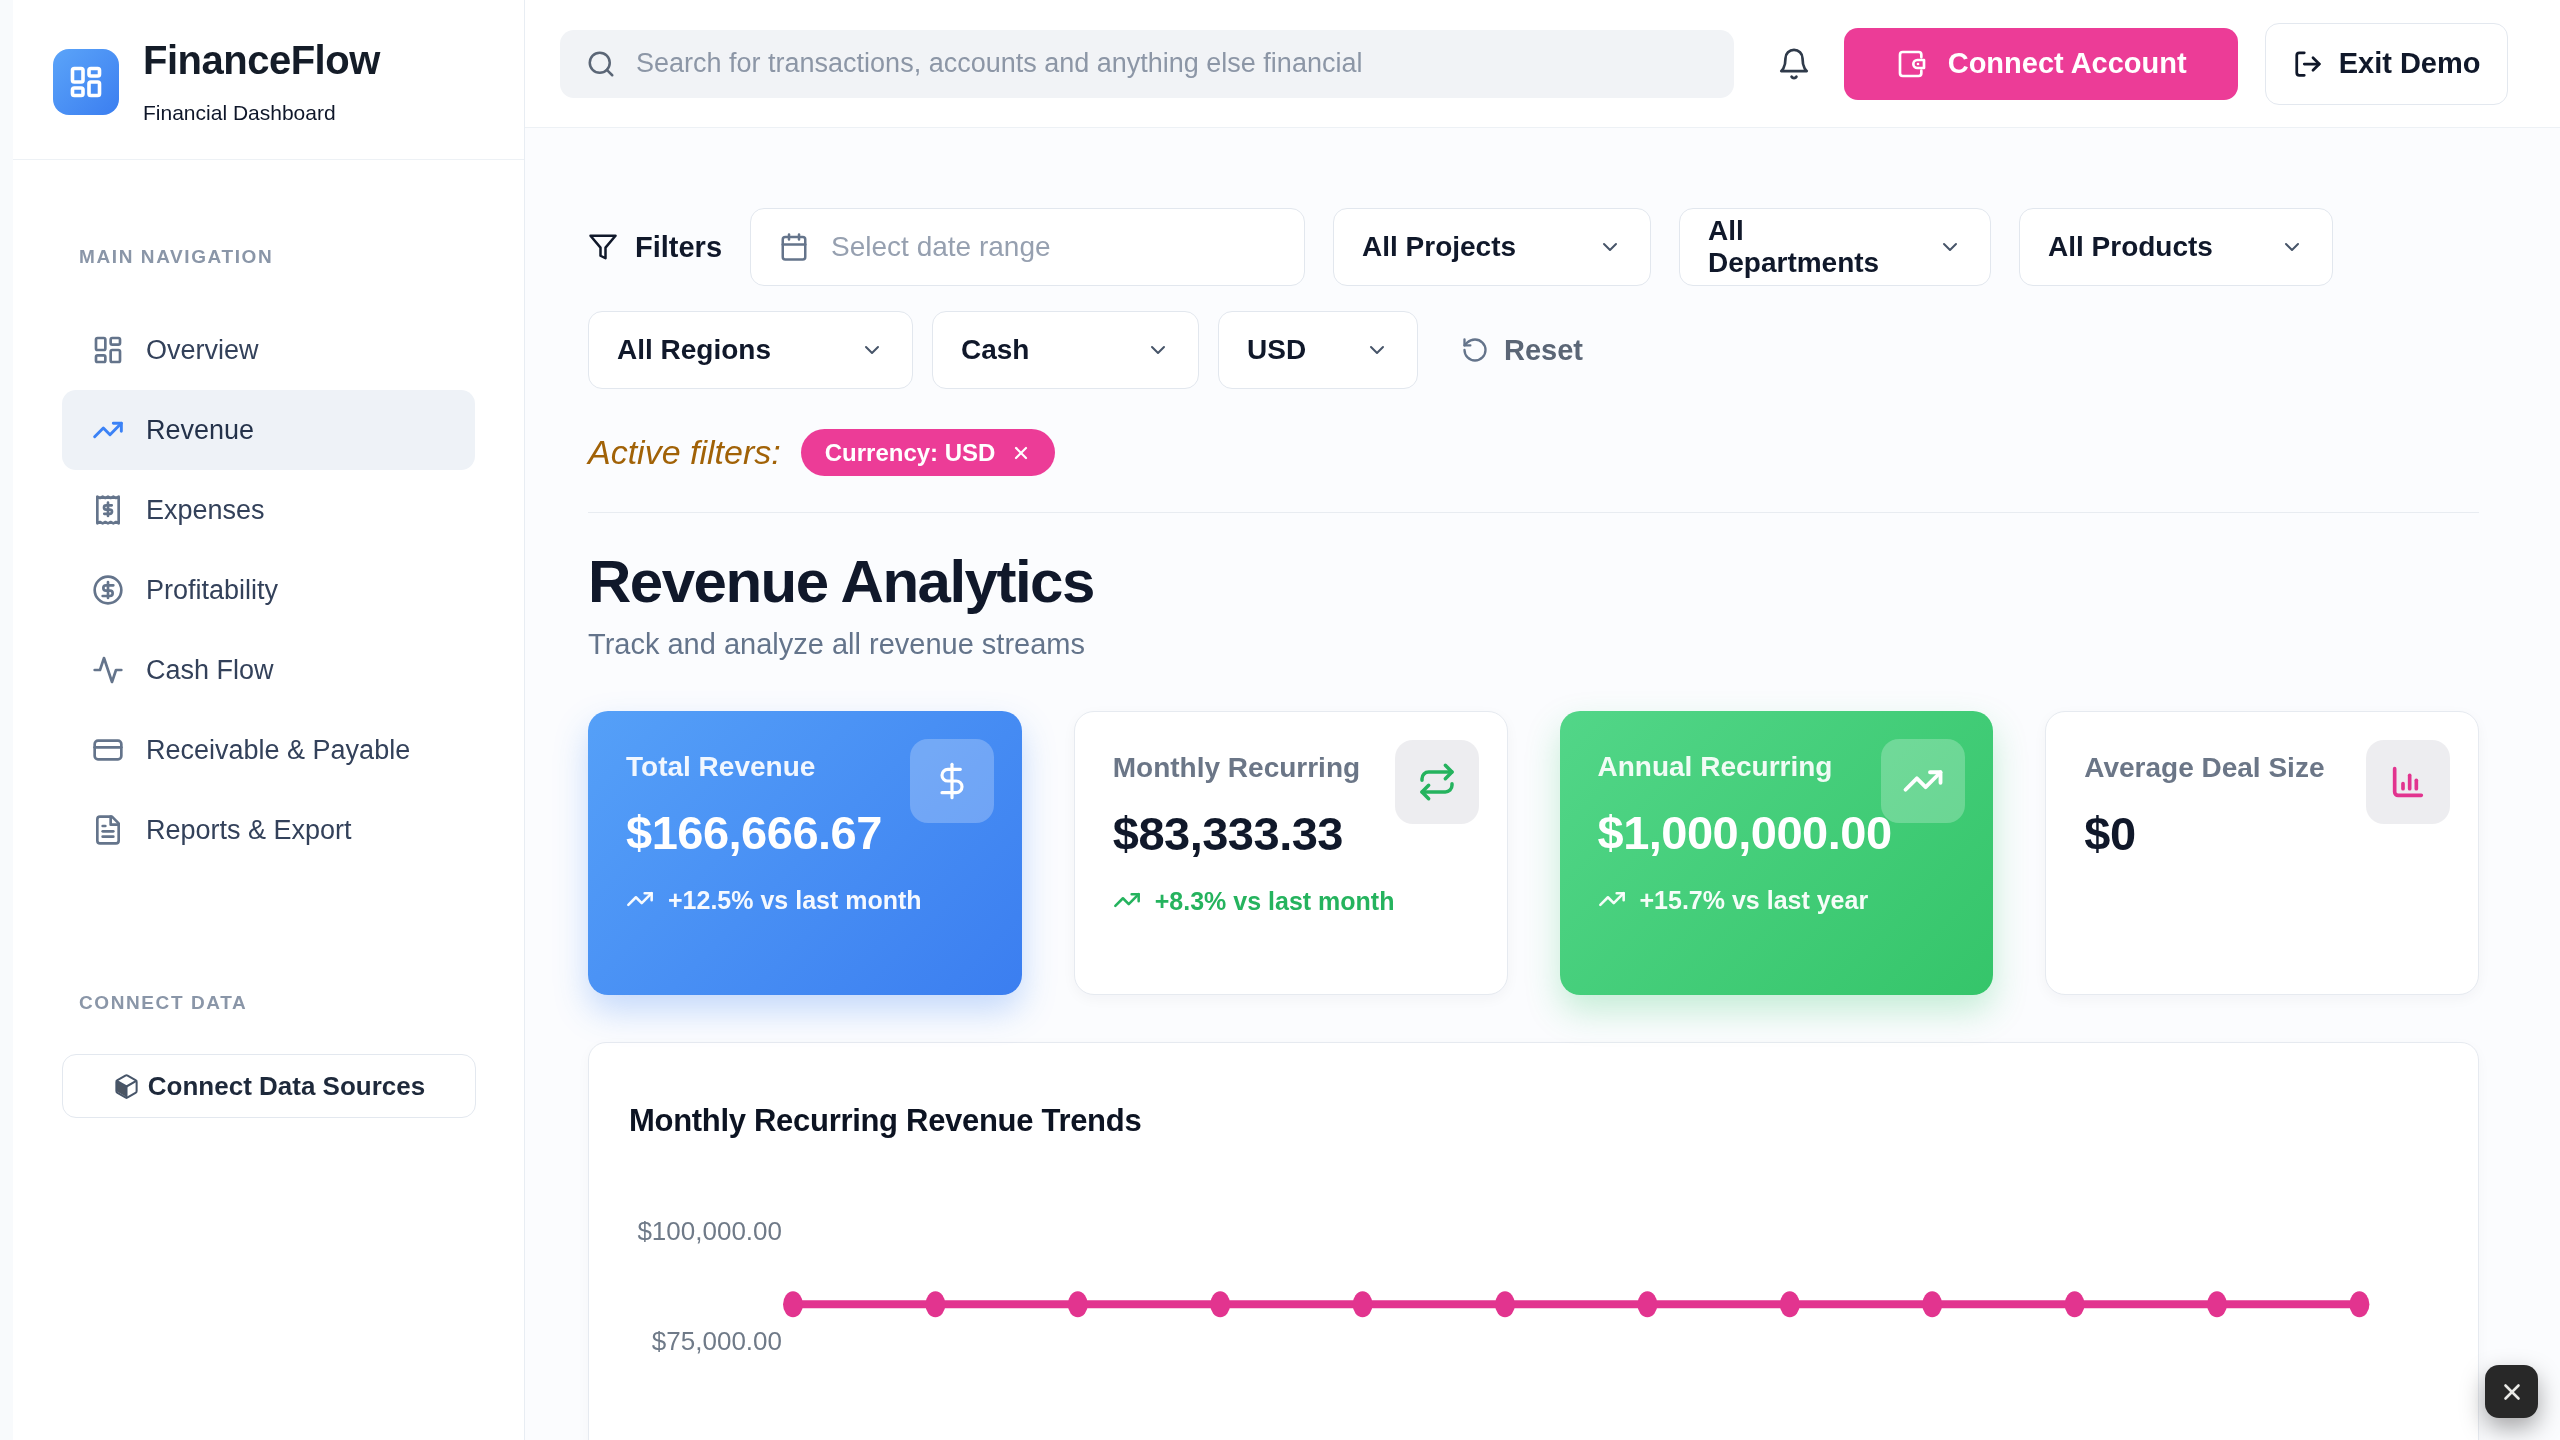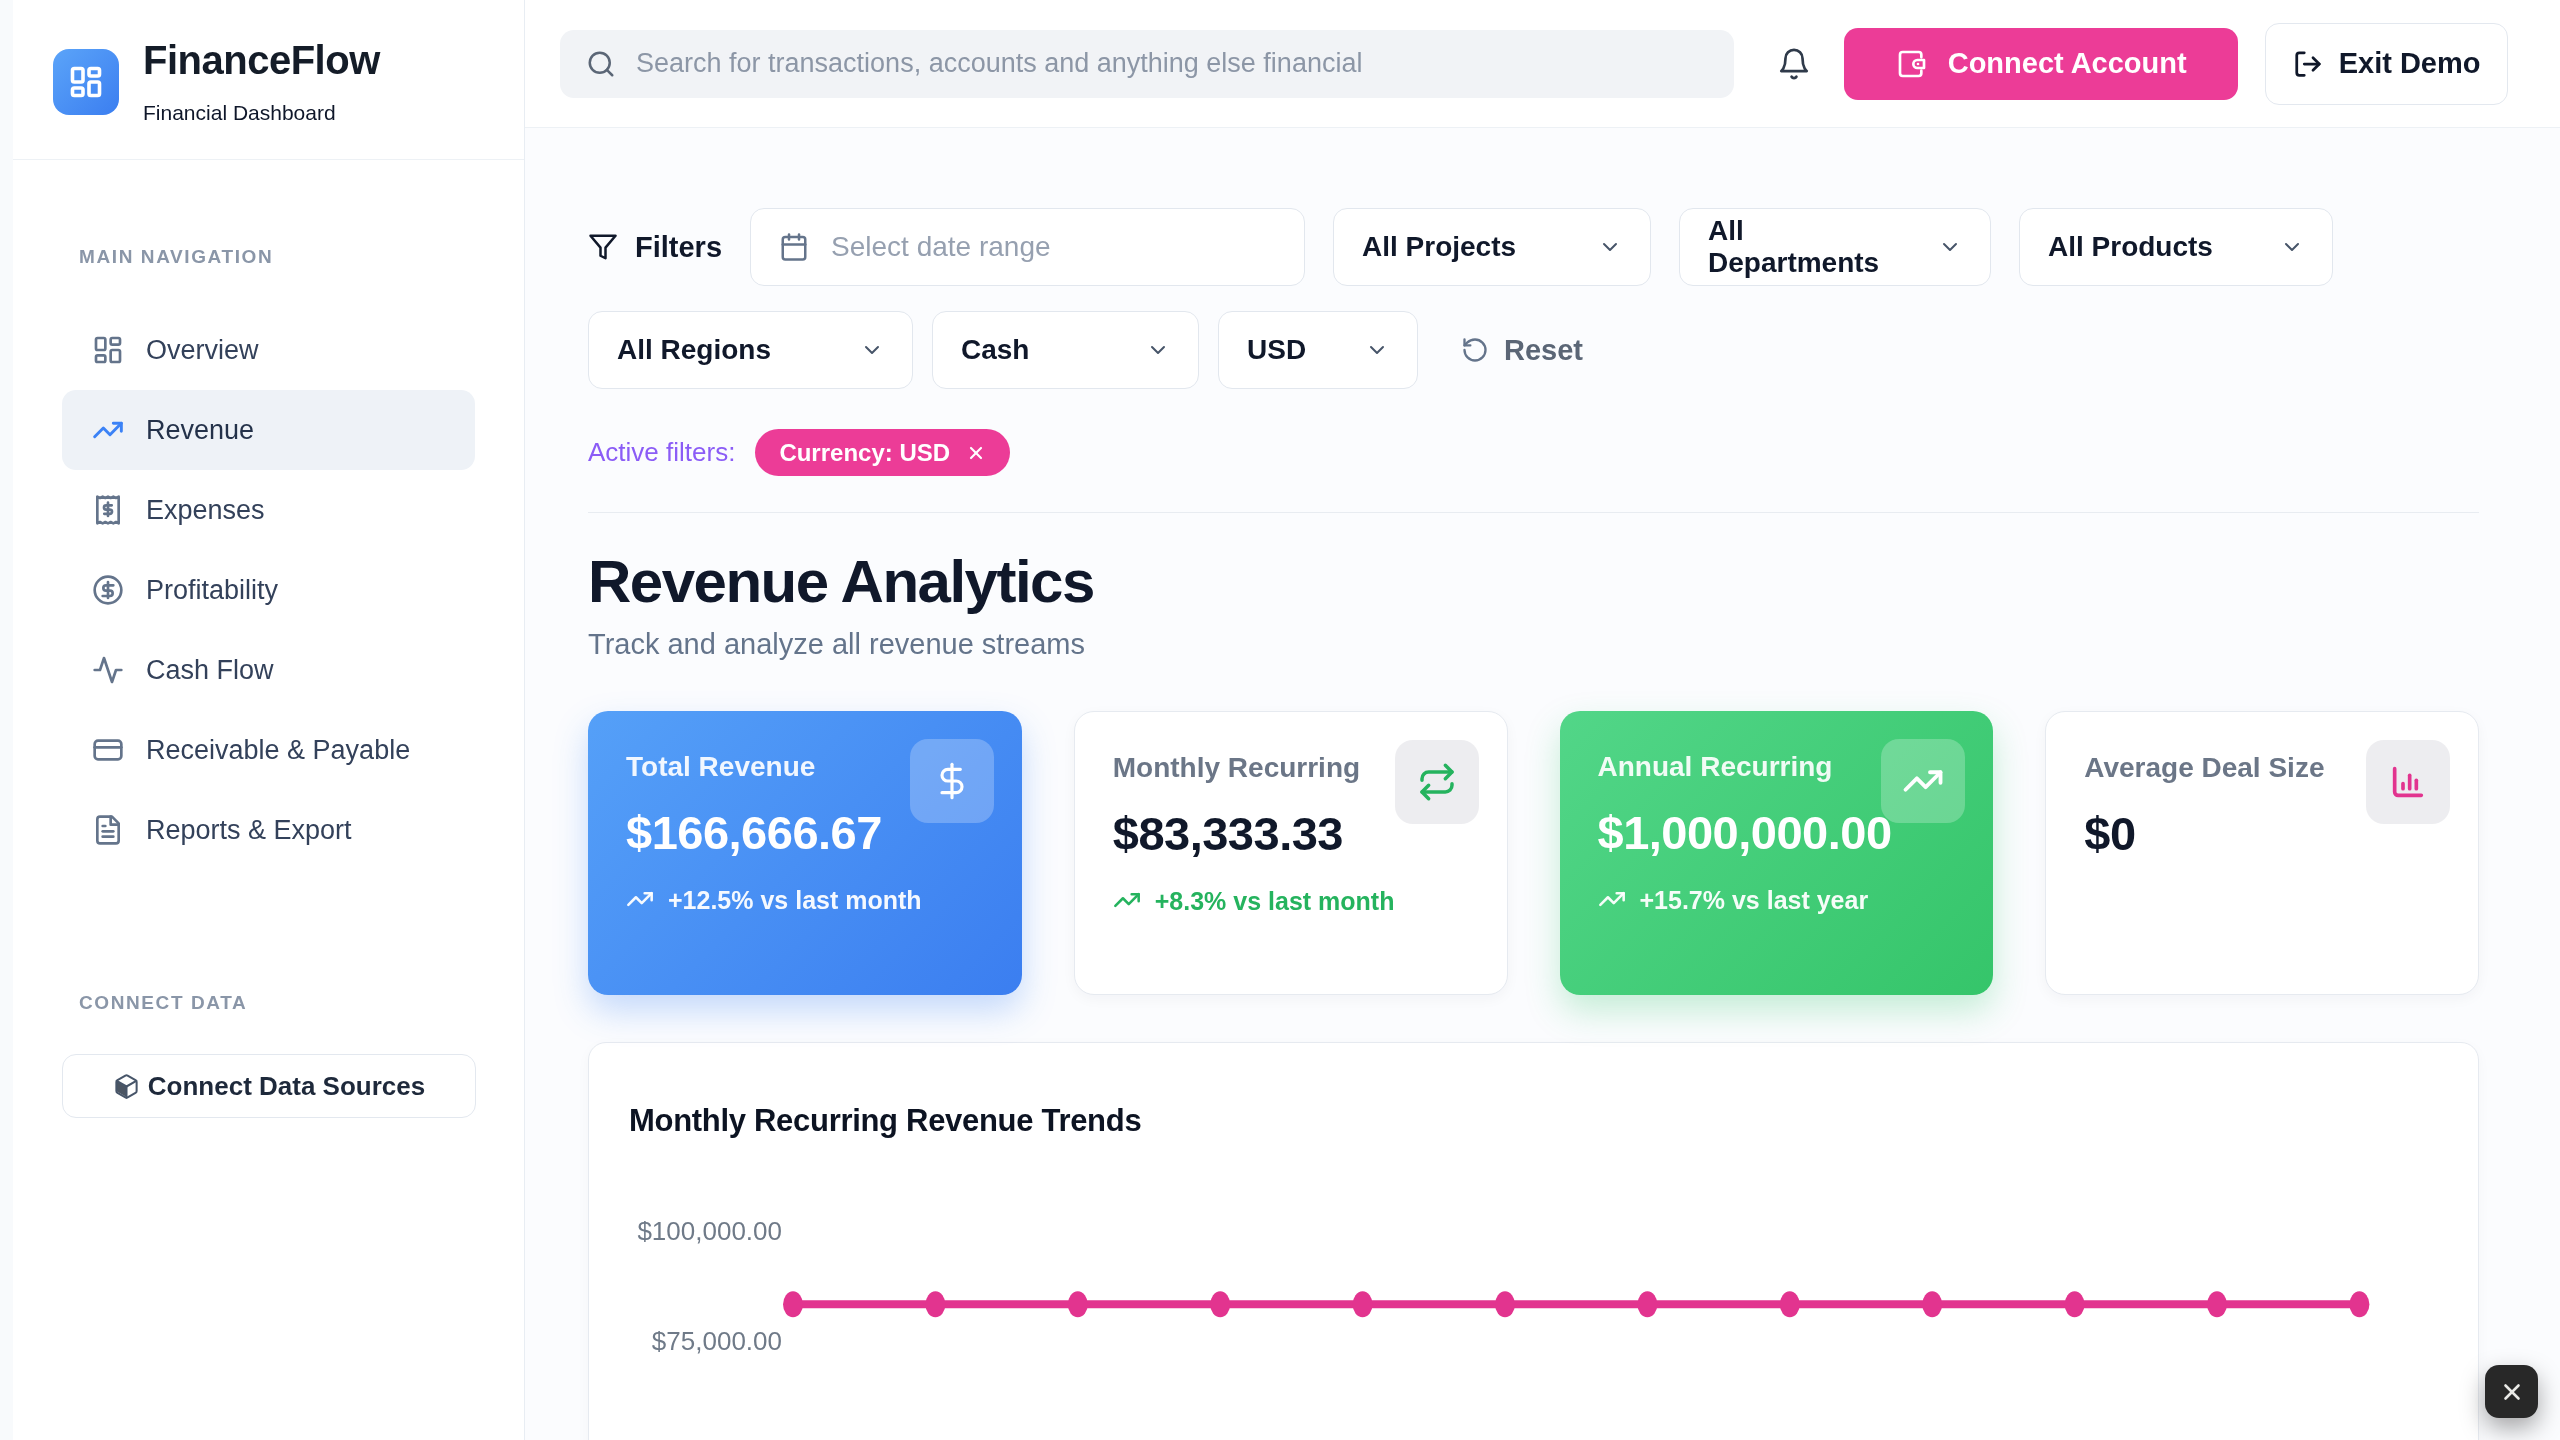--- a/index.html
+++ b/index.html
@@ -42,21 +42,21 @@
   .f-row2 { margin-top:25px; gap:19px; }
   .filters-title { display:flex; align-items:center; gap:17px; font-size:29px; font-weight:600; color:#10182a; }
   .field { background:#fff; border:1.5px solid #e2e7ee; border-radius:14px; height:78px; display:flex; align-items:center; padding:0 28px; cursor:pointer; }
   .date-field { width:555px; gap:22px; font-size:28px; color:#96a0b0; }
   .date-field svg { color:#64748b; }
   .select { justify-content:space-between; font-size:28px; font-weight:600; color:#10182a; }
   .select svg { color:#475569; margin-left:20px; }
   .reset-btn { display:flex; align-items:center; gap:15px; background:none; border:none; font-size:29px; font-weight:600; color:#5b6676; cursor:pointer; margin-left:24px; font-family:inherit; }
   .reset-btn svg { color:#64748b; }
   .active-row { margin-top:40px; display:flex; align-items:center; gap:20px; }
-  .active-lbl { font-size:26px; color:#8b5cf6; }
+  .active-lbl { font-size:34px; color:#a16207;font-style:italic; }
   .chip { height:47px; border-radius:999px; background:#ec3c97; color:#fff; display:flex; align-items:center; gap:16px; padding:0 24px; font-size:24px; font-weight:700; cursor:pointer; }
   .divider { border:none; border-top:1.5px solid #e8ecf1; margin-top:36px; }
 
   .page-title { margin-top:34px; font-size:60px; font-weight:800; letter-spacing:-1.5px; color:#10182a; }
   .page-sub { margin-top:12px; font-size:29px; color:#64748b; }
 
   
   .cards { margin-top:50px; display:grid; grid-template-columns:repeat(4,1fr); gap:52px; }
   .card { position:relative; border-radius:20px; height:284px; padding:40px 38px; }
   .card.white { background:#fff; border:1.5px solid #e6eaf0; box-shadow:0 4px 14px rgba(15,23,42,.04); }

